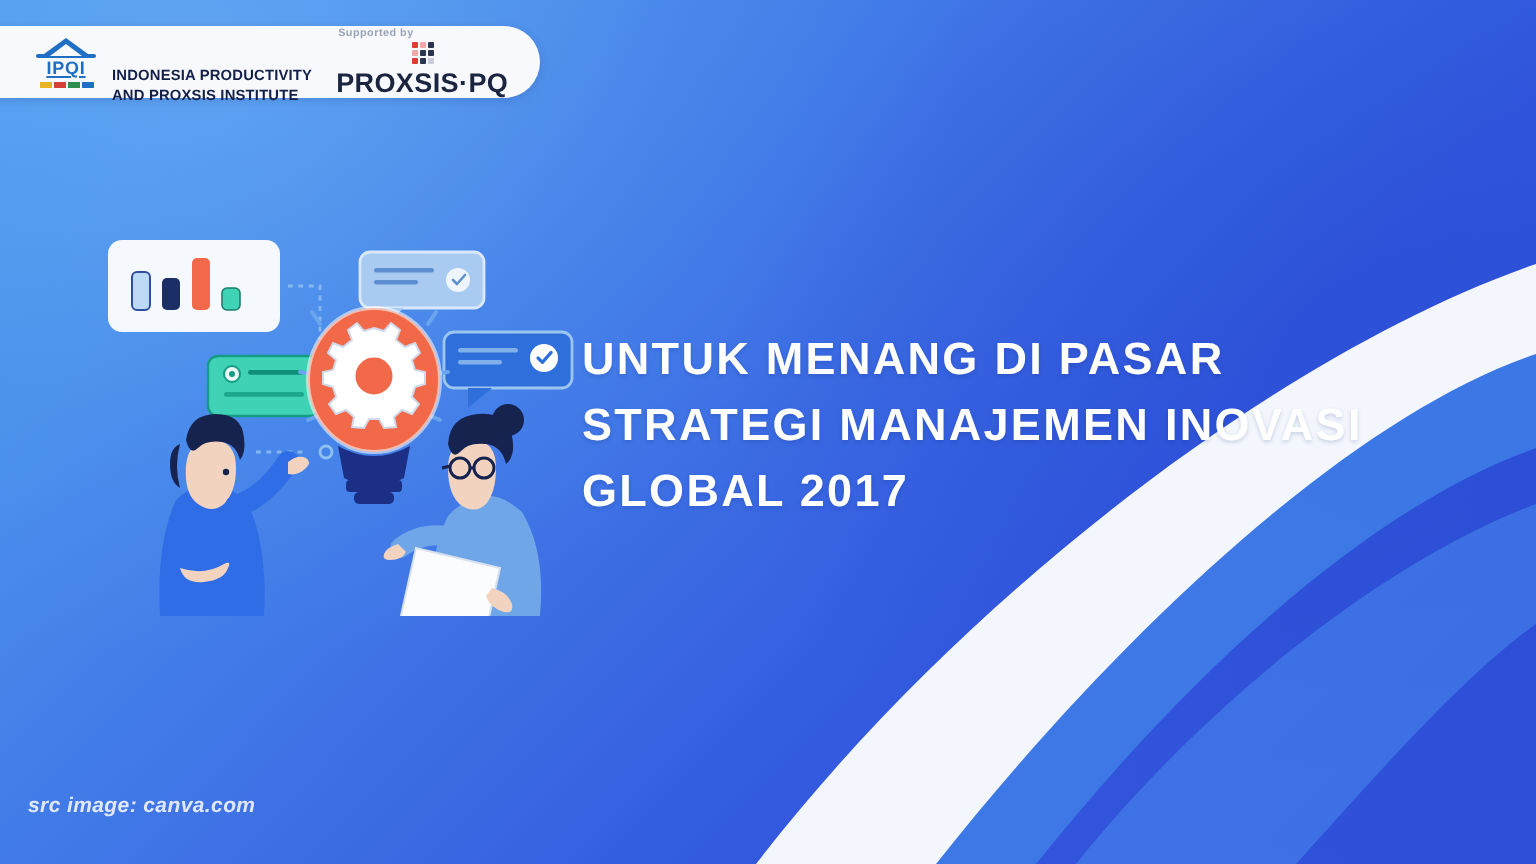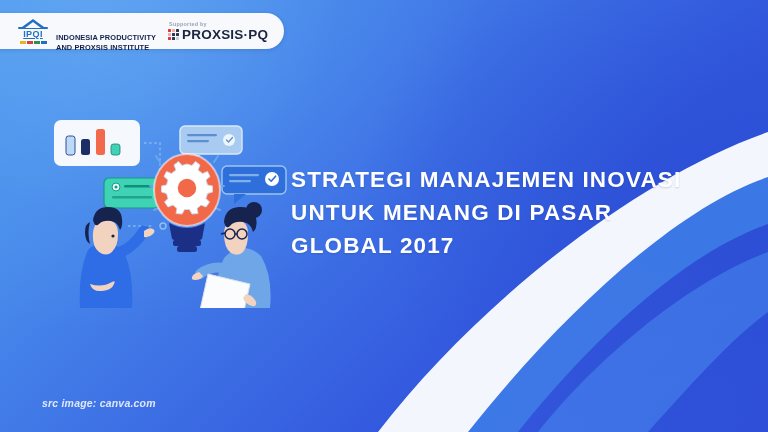--- a/index.html
+++ b/index.html
@@ -70,21 +70,21 @@
     font-size:7.4px;font-weight:700;color:#14204a;line-height:9.4px;
     letter-spacing:.1px;white-space:nowrap;margin-top:23px;
   }
   .supported{
     display:flex;flex-direction:column;justify-content:center;margin-left:12px;
   }
   .sup-label{
     font-size:5.4px;font-weight:700;color:#9aa3b8;letter-spacing:.25px;
     margin-bottom:1px;margin-left:1px;
   }
-  .prox-row{display:flex;align-items:center;gap:3px;}
+  .prox-row{display:flex;align-items:center;gap:3px;flex-direction:column;}
   .prox-grid{
     width:11px;height:11px;display:grid;
     grid-template-columns:repeat(3,1fr);grid-template-rows:repeat(3,1fr);gap:1px;
   }
   .prox-grid span{display:block;border-radius:.5px;}
   .prox-word{
     font-size:13.5px;font-weight:700;color:#1b2540;letter-spacing:.2px;line-height:13px;
   }
 
   
@@ -92,21 +92,21 @@
     position:absolute;left:291px;top:163px;width:445px;
   }
   .title-line{
     color:#ffffff;font-weight:700;font-size:22.5px;line-height:33px;
     letter-spacing:1.15px;white-space:nowrap;
     text-shadow:0 1px 2px rgba(15,40,110,.18);
   }
 
   
   .credit{
-    position:absolute;left:42px;top:397px;
+    position:absolute;left:14px;top:397px;
     color:#e9eefc;font-size:10.5px;font-style:italic;font-weight:700;letter-spacing:.2px;
     opacity:.95;
   }
 
   
   .illus{position:absolute;left:32px;top:108px;width:270px;height:200px;}
   .illus svg{display:block;}
 </style>
 </head>
 <body>
@@ -257,20 +257,20 @@
         <g>
           <path d="M176 166 l42 10 l-8 36 l-42 -10 Z" fill="#fbfcfe" stroke="#d6e0ee" stroke-width="1"></path>
         </g>
         <path d="M214 186 q8 2 10 8 q1 5 -4 4 q-7 -2 -9 -8 Z" fill="#f2d3c0"></path>
       </g>
 
     </svg>
   </div>
 
   <div class="title-block">
+    <div class="title-line">UNTUK MENANG DI PASAR</div>
     <div class="title-line">STRATEGI MANAJEMEN INOVASI</div>
-    <div class="title-line">UNTUK MENANG DI PASAR</div>
     <div class="title-line">GLOBAL 2017</div>
   </div>
 
   <div class="credit">src image: canva.com</div>
 
 </div>
 
 </body></html>

